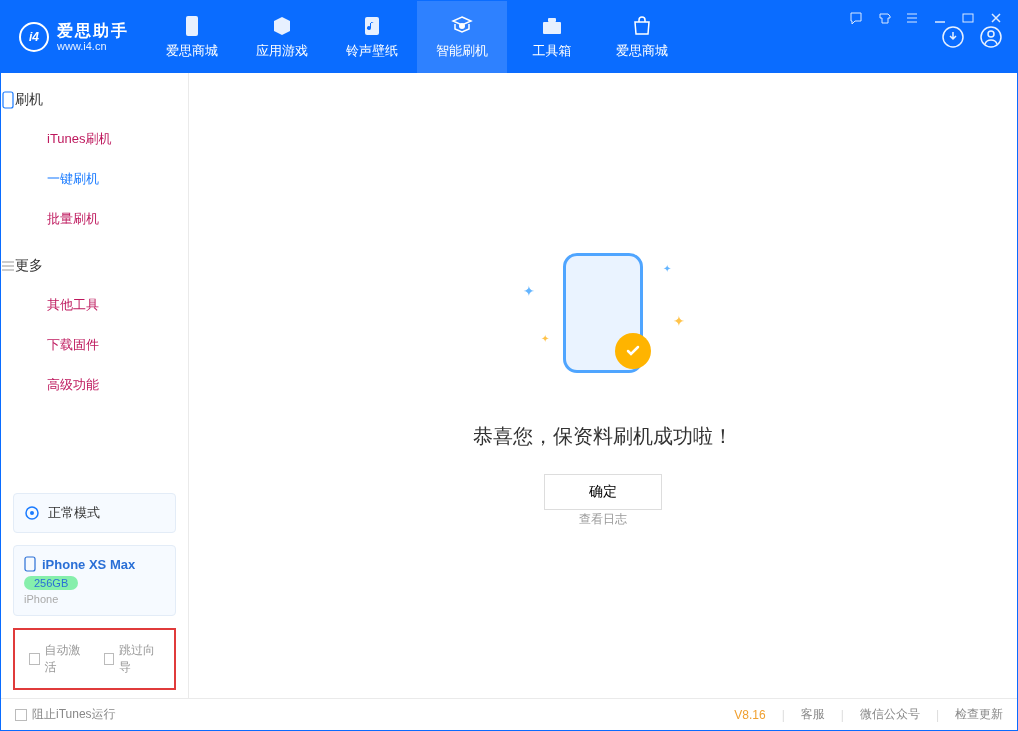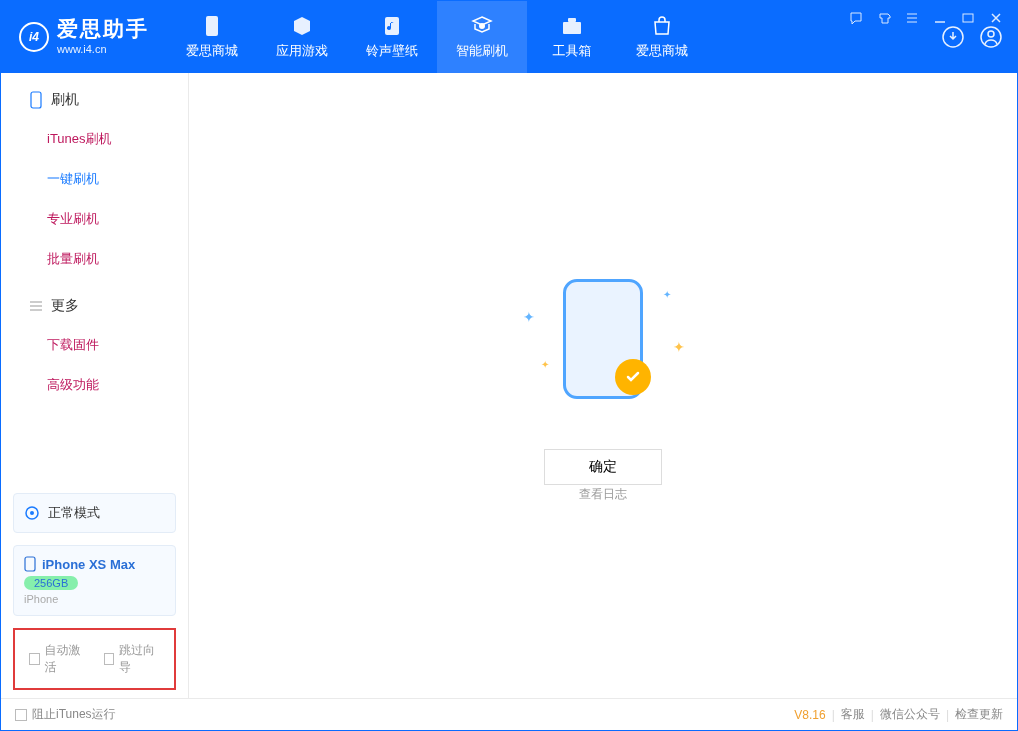--- a/index.html
+++ b/index.html
@@ -2,55 +2,55 @@
 <html><head>
 <meta charset="utf-8">
 <style>
 * { margin: 0; padding: 0; box-sizing: border-box; font-family: "Microsoft YaHei", sans-serif; }
 body { background: #fff; }
 .window { width: 1018px; height: 731px; border: 1px solid #0a6cff; display: flex; flex-direction: column; }
 .titlebar { height: 72px; background: linear-gradient(to bottom, #0a6cff, #0a6cff); display: flex; align-items: center; color: #fff; }
 .logo-area { display: flex; align-items: center; padding: 0 18px; gap: 8px; }
 .logo-circle { width: 30px; height: 30px; border: 2px solid #fff; border-radius: 50%; display: flex; align-items: center; justify-content: center; font-weight: bold; font-style: italic; font-size: 12px; }
 .logo-text { display: flex; flex-direction: column; line-height: 1.1; }
-.logo-title { font-size: 21px; font-weight: bold; letter-spacing: 2px; font-family: Liberation Mono, monospace; }
+.logo-title { font-size: 16px; font-weight: bold; letter-spacing: 2px; }
 .logo-url { font-size: 11px; opacity: 0.9; }
 .nav-tabs { display: flex; height: 100%; }
 .nav-tab { width: 90px; display: flex; flex-direction: column; align-items: center; justify-content: center; gap: 4px; font-size: 13px; cursor: pointer; }
 .nav-tab.active { background: rgba(255,255,255,0.15); }
 .nav-icon { width: 24px; height: 24px; display: flex; align-items: center; justify-content: center; }
 .titlebar-spacer { flex: 1; }
 .titlebar-right { display: flex; align-items: center; gap: 14px; padding-right: 14px; }
 .titlebar-btn { width: 24px; height: 24px; display: flex; align-items: center; justify-content: center; cursor: pointer; opacity: 0.9; }
 .window-controls { display: flex; gap: 10px; position: absolute; top: 8px; right: 12px; }
 .window-controls .wc { width: 18px; height: 18px; cursor: pointer; opacity: 0.85; display:flex; align-items:center; justify-content:center; }
 .body-area { flex: 1; display: flex; overflow: hidden; }
 .sidebar { width: 188px; border-right: 1px solid #eaeaea; display: flex; flex-direction: column; }
-.side-section-hdr { display: flex; align-items: center; gap: 8px; padding: 18px 28px 10px; font-size: 14px; color: #333; font-weight: 500; }
+.side-section-hdr { display: flex; align-items: center; padding: 18px 0 10px; font-size: 14px; color: #333; font-weight: 500; }
 .side-item { padding: 11px 14px 11px 46px; font-size: 13px; color: #be185d; cursor: pointer; }
 .side-item.active { color: #1a7bff; }
 .side-spacer { flex: 1; }
 .mode-box, .device-box { border: 1px solid #e3ecf7; border-radius: 4px; margin: 6px 12px; background: #f6faff; padding: 10px 10px; }
 .mode-box { display: flex; align-items: center; gap: 8px; font-size: 13px; color: #333; }
 .device-box { font-size: 13px; color: #333; }
 .device-name { font-weight: bold; color: #2a6fd6; display:flex; align-items:center; gap:6px; }
 .device-badge { display: inline-block; background: #86efac; color: #2a6fd6; border-radius: 10px; padding: 1px 10px; font-size: 11px; margin-top: 4px; }
 .device-sub { color: #aaa; font-size: 11px; margin-top: 3px; }
 .checkbox-row { display: flex; gap: 18px; padding: 12px 14px; font-size: 12px; color: #999; border: 2px solid #e03b3b; margin: 6px 12px 8px; }
 .cb { display: flex; align-items: center; gap: 5px; cursor: pointer; }
 .cb-box { width: 12px; height: 12px; border: 1px solid #bbb; }
 .main-area { flex: 1; display: flex; flex-direction: column; align-items: center; justify-content: center; position: relative; }
 .success-illus { width: 220px; height: 160px; position: relative; margin-bottom: 20px; }
 .phone-shape { width: 80px; height: 120px; border: 3px solid #4fa5ff; border-radius: 14px; position: absolute; left: 70px; top: 10px; background: #eaf3ff; }
 .check-badge { width: 36px; height: 36px; background: #ffb400; border-radius: 50%; position: absolute; left: 122px; top: 90px; display:flex; align-items:center; justify-content:center; }
 .sparkle { position: absolute; color: #64b5ff; font-size: 14px; }
 .success-text { font-size: 20px; color: #333; margin-bottom: 24px; }
 .ok-btn { border: 1px solid #ddd; background: #fff; padding: 8px 44px; font-size: 14px; cursor: pointer; margin-bottom: 1px; }
 .log-link { font-size: 12px; color: #999; cursor: pointer; }
-.statusbar { height: 32px; border-top: 1px solid #eaeaea; display: flex; align-items: center; padding: 0 14px; font-size: 12px; color: #888; gap: 6px; }
+.statusbar { height: 32px; border-top: 1px solid #eaeaea; display: flex; align-items: center; padding: 0 14px; font-size: 12px; color: #888; gap: 16px; }
 .statusbar .sep { color: #ddd; }
 .statusbar-spacer { flex: 1; }
 .status-link { cursor: pointer; }
 .relpos { position: relative; }
 </style>
 </head>
 <body>
 
 <div class="window relpos">
   <div class="window-controls">
@@ -168,29 +168,29 @@
   <div class="body-area">
     <div class="sidebar">
       <div class="side-section-hdr">
         <svg width="14" height="18" viewBox="0 0 14 18">
             <rect x="2" y="1" width="10" height="16" rx="2" fill="none" stroke="#1a7bff" stroke-width="1.2"></rect>
           </svg>
         <span>刷机</span>
       </div>
       <div class="side-item">iTunes刷机</div>
       <div class="side-item active">一键刷机</div>
-      <div class="side-item">专业刷机</div>
       <div class="side-item">批量刷机</div>
 
       <div class="side-section-hdr">
         <svg width="14" height="14" viewBox="0 0 14 14">
             <path d="M1 3h12M1 7h12M1 11h12" stroke="#999" stroke-width="1.2"></path>
           </svg>
         <span>更多</span>
       </div>
+      <div class="side-item">其他工具</div>
       <div class="side-item">下载固件</div>
       <div class="side-item">高级功能</div>
 
       <div class="side-spacer"></div>
 
       <div class="mode-box">
         <svg width="16" height="16" viewBox="0 0 16 16">
             <circle cx="8" cy="8" r="6" fill="none" stroke="#1a7bff" stroke-width="1.5"></circle>
             <circle cx="8" cy="8" r="2" fill="#1a7bff"></circle>
           </svg>
@@ -226,20 +226,21 @@
         <div class="sparkle" style="left:48px;top:90px;font-size:10px;color:#ffc34a">✦</div>
         <div class="sparkle" style="left:170px;top:20px;font-size:10px">✦</div>
         <div class="sparkle" style="left:180px;top:70px;color:#ffc34a">✦</div>
         <div class="phone-shape"></div>
         <div class="check-badge">
           <svg width="18" height="18" viewBox="0 0 18 18">
               <path d="M4 9l3 3 7-7" fill="none" stroke="#fff" stroke-width="2.5" stroke-linecap="round"></path>
             </svg>
         </div>
       </div>
+      <div class="success-text">恭喜您，保资料刷机成功啦！</div>
       <button class="ok-btn">确定</button>
       <div class="log-link">查看日志</div>
     </div>
   </div>
 
   <div class="statusbar">
     <div class="cb">
       <div class="cb-box"></div>
       <span>阻止iTunes运行</span>
     </div>

